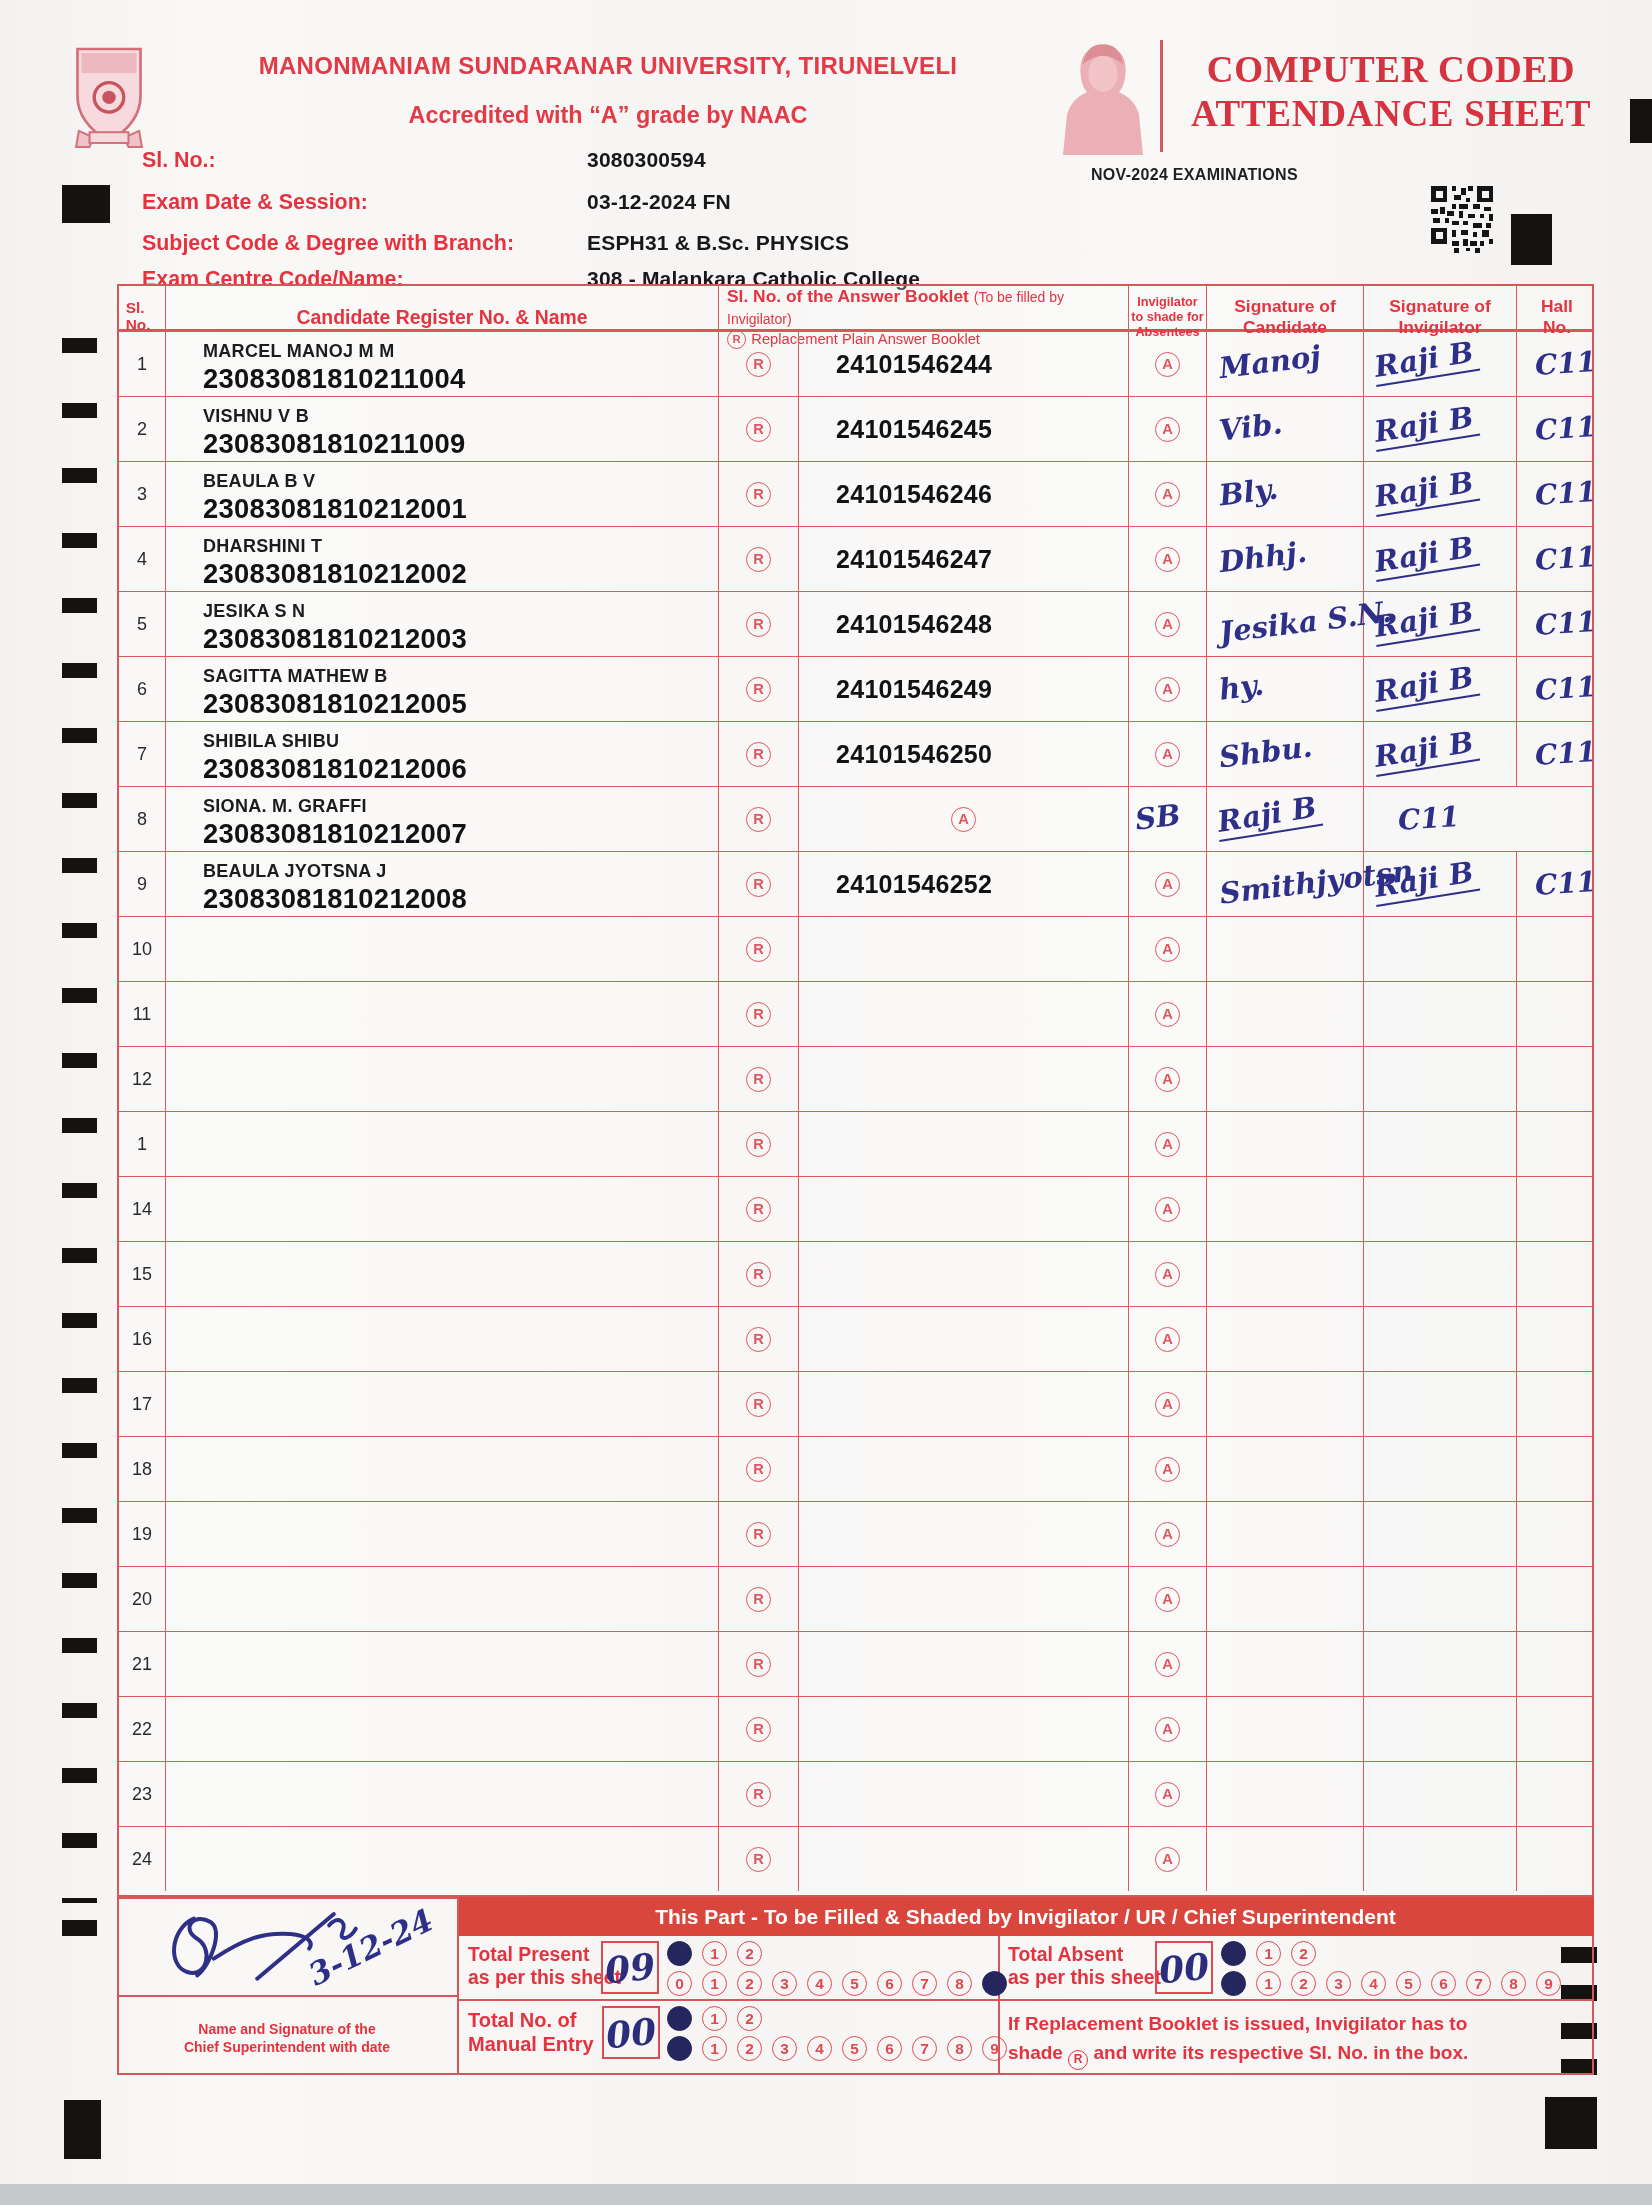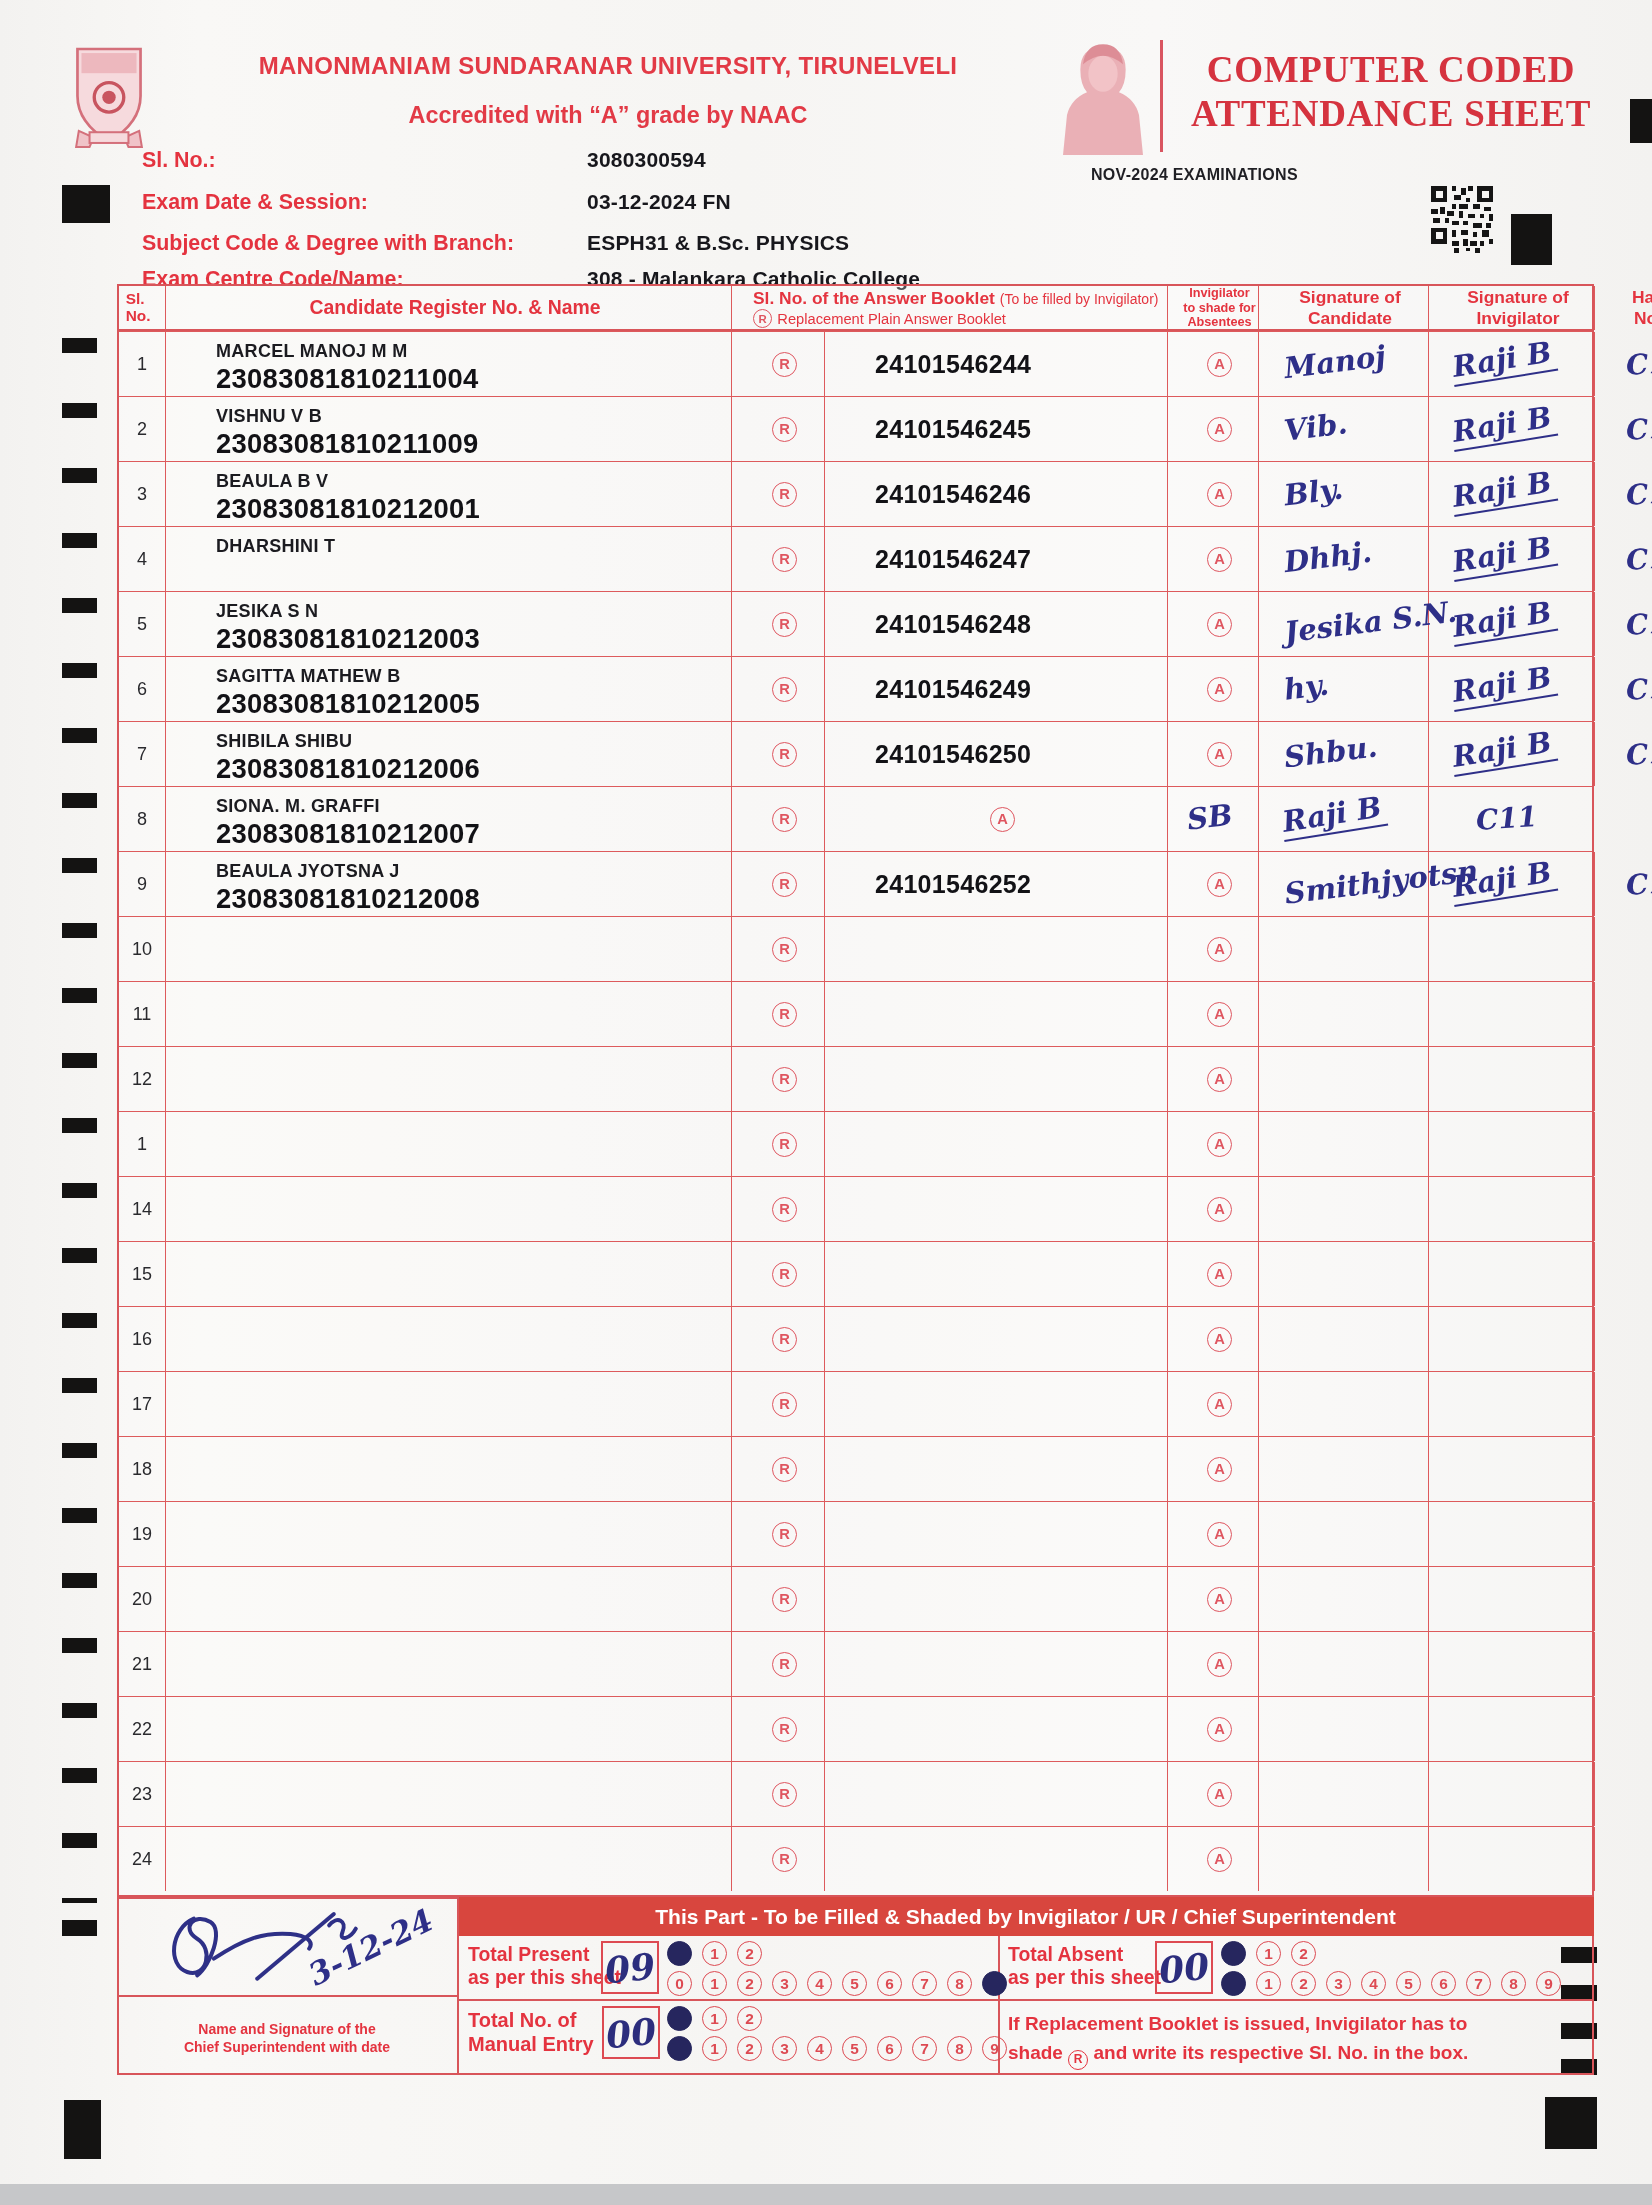--- a/index.html
+++ b/index.html
@@ -17,21 +17,21 @@
   
   .meta-line{left:130px;width:1070px;height:31px;margin-left:12px;}
   .meta-label{color:#e4333f;font-weight:bold;font-size:21.4px;}
   .meta-value{position:absolute;left:445px;top:0;color:#17171c;font-weight:bold;font-size:21px;letter-spacing:0.2px;}
   
   .blk{background:#141312;}
   .left-strip{left:62px;top:338px;width:35px;height:1565px;
     background:repeating-linear-gradient(to bottom,#141312 0 14.7px,transparent 14.7px 65px);}
   
   .table{left:117px;top:284px;width:1477px;height:1613px;border:2px solid #d8555a;box-sizing:border-box;background:rgba(255,255,255,.25);}
-  .thead,.trow{display:grid;grid-template-columns:47px 553px 80px 330px 78px 157px 153px 80px;box-sizing:border-box;gap:13px;}
+  .thead,.trow{display:grid;grid-template-columns:47px 553px 80px 330px 78px 157px 153px 80px;box-sizing:border-box;}
   .thead{height:45px;border-bottom:2px solid #d8555a;}
   .thead>div{border-right:1.3px solid #dd5a5c;box-sizing:border-box;color:#e4343f;display:flex;flex-direction:column;justify-content:center;}
   .thead>div:last-child,.trow>div:last-child{border-right:none;}
   .trow{height:65px;border-top:1.7px solid #dd5a5c;}
   .trow:first-child{border-top:none;}
   .trow>div{border-right:1.3px solid #dd5a5c;box-sizing:border-box;position:relative;}
   .h-sl{font-size:15.4px;font-weight:bold;padding-left:6.7px;line-height:1.1;}
   .h-c{text-align:center;font-size:19.4px;font-weight:bold;}
   .h-bk{grid-column:3/5;padding-left:8px;line-height:1.25;}
   .h-bk .l1{font-size:17.4px;font-weight:bold;}
@@ -267,20 +267,21 @@
           <span class="hand inv">Raji B</span>
         </div>
         <div>
           <span class="hand hall">C11</span>
         </div>
       </div>
     <div class="trow">
         <div class="cell-sl">4</div>
         <div class="cell-cand">
           <div class="nm">DHARSHINI T</div>
+          <div class="rg">23083081810212002</div>
         </div>
         <div class="cell-mid">
           <span class="circ">R</span>
         </div>
         <div class="cell-bk">24101546247</div>
         <div class="cell-mid">
           <span class="circ">A</span>
         </div>
         <div>
           <span class="hand cand">Dhhj.</span>

